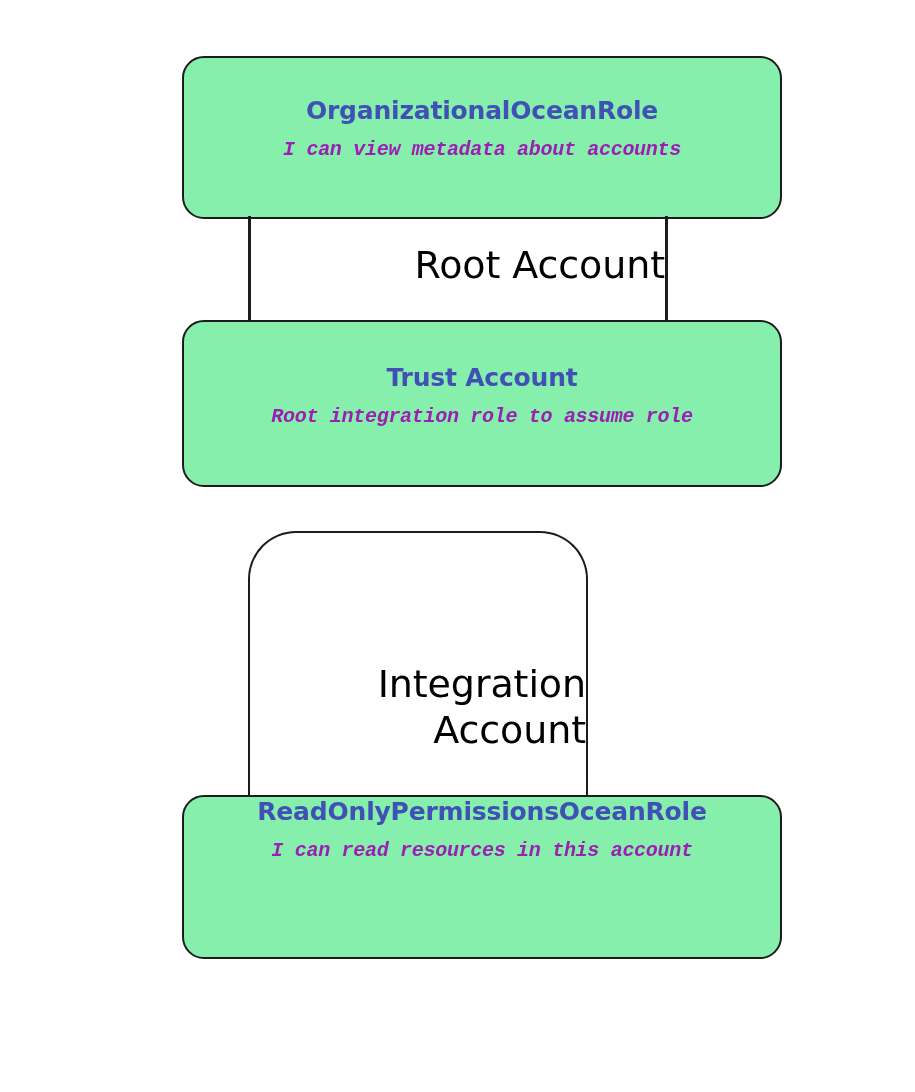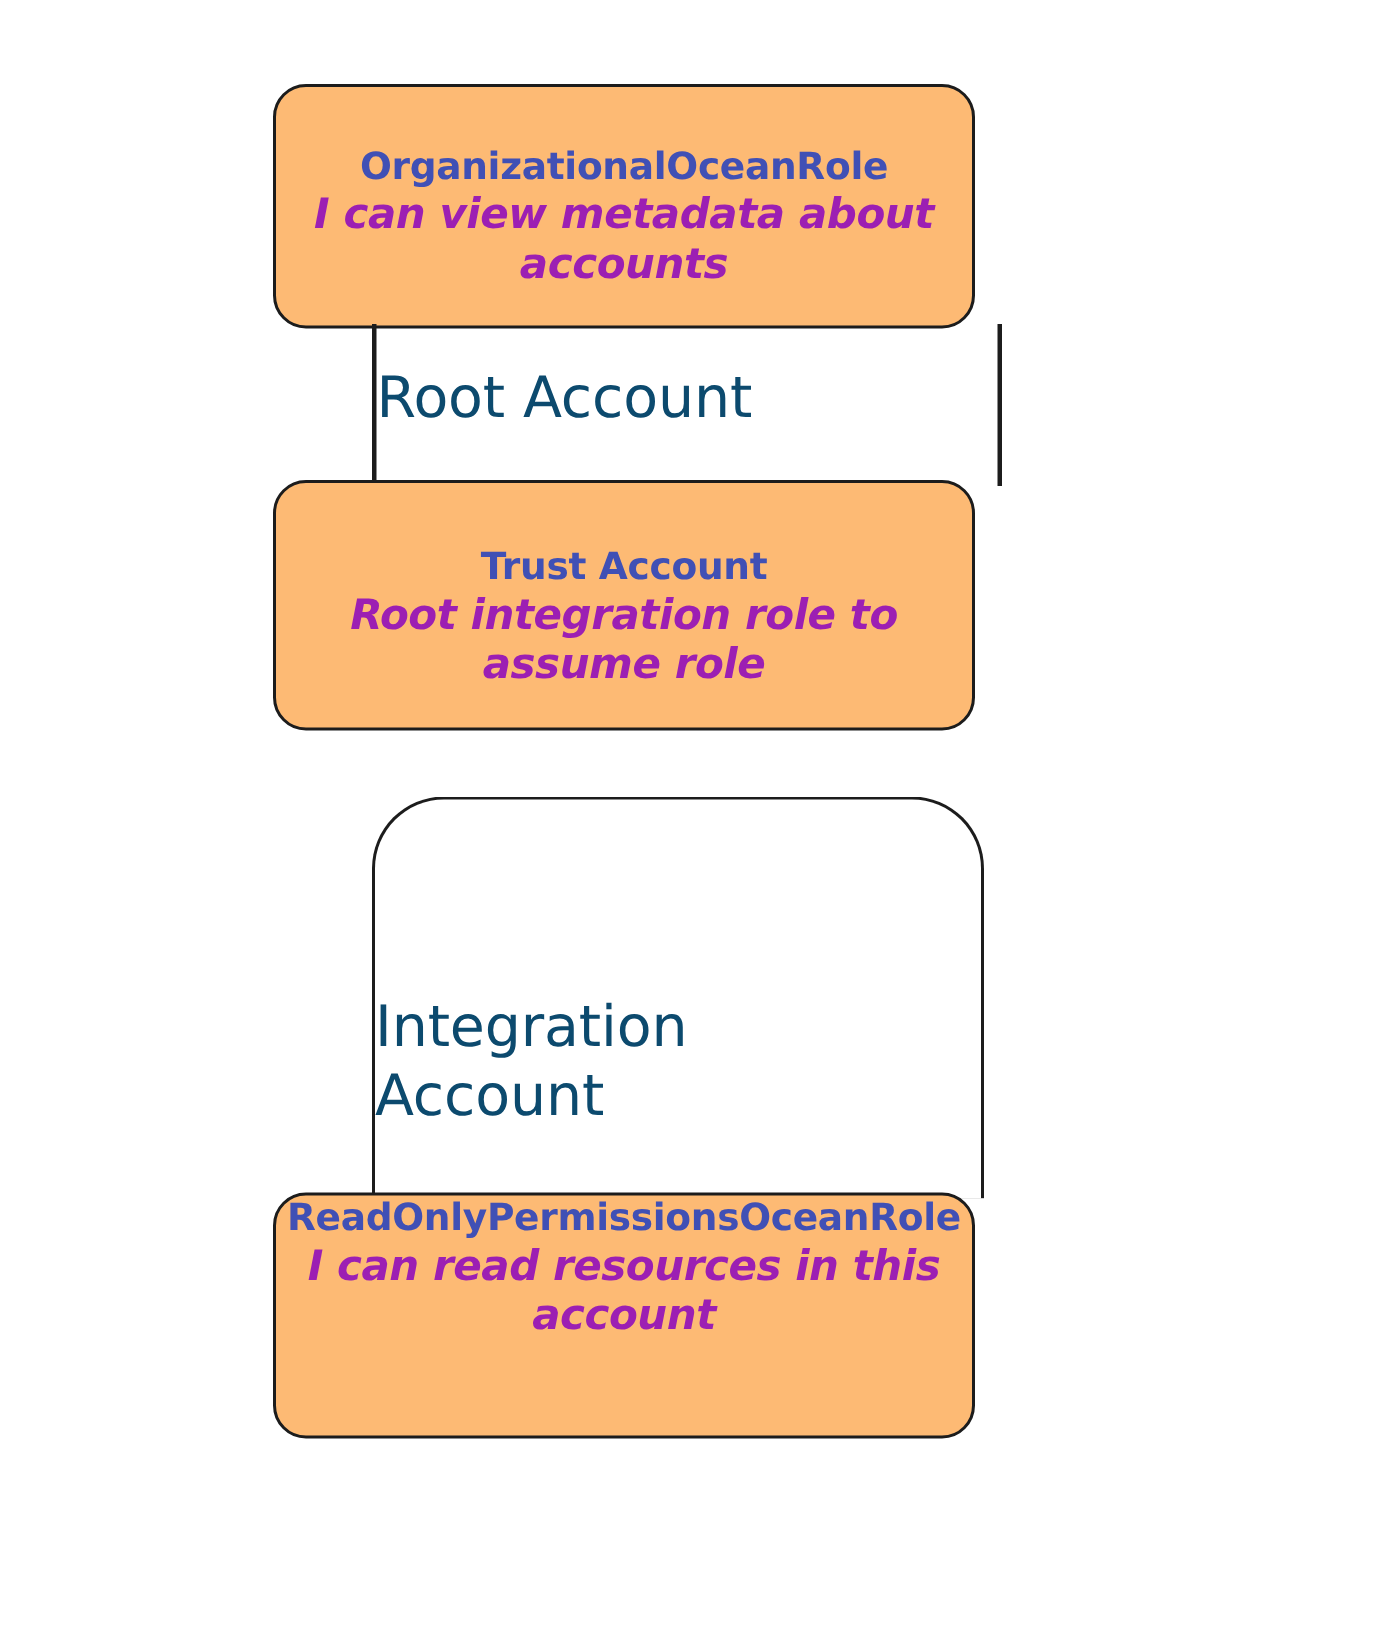--- a/index.html
+++ b/index.html
@@ -38,52 +38,52 @@
     border-left: 3px solid #1c1c1c;
     border-right: 3px solid #1c1c1c;
     border-top: 0;
     border-bottom: 0;
   }
 
   
   .account-integration {
     left: 248px;
     top: 531px;
-    width: 408px;
+    width: 340px;
     height: 268px;
     border-left: 2.5px solid #1c1c1c;
     border-right: 2.5px solid #1c1c1c;
     border-top: 2.5px solid #1c1c1c;
     border-bottom: 0;
     border-top-left-radius: 48px;
     border-top-right-radius: 48px;
   }
 
   .account-label {
     position: absolute;
     left: 0;
     width: 100%;
-    text-align: left;
-    color: #0c4a6e;
+    text-align: right;
+    color: #000000;
     font-size: 38px;
     font-weight: 400;
     line-height: 1.22;
     letter-spacing: -0.1px;
     white-space: pre-line;
   }
   .account-label-root   { top: 26px; }
   .account-label-integr { top: 128px; }
 
   
   .role-card {
     position: absolute;
     box-sizing: border-box;
     left: 182px;
-    width: 468px;
-    background: #fdba74;
+    width: 600px;
+    background: #86efac;
     border: 2.5px solid #1c1c1c;
     border-radius: 22px;
     display: flex;
     flex-direction: column;
     align-items: center;
     justify-content: center;
     text-align: center;
   }
 
   .card-org    { top: 56px;  height: 163px; justify-content: flex-start; padding-top: 38px; }
@@ -92,27 +92,28 @@
 
   .card-title {
     font-size: 25px;
     font-weight: 700;
     color: #4050b5;
     line-height: 1.18;
     letter-spacing: -0.2px;
   }
 
   .card-subtitle {
-    font-size: 28px;
+    font-size: 20px;
     font-weight: 700;
     font-style: italic;
     color: #9c1fb3;
     line-height: 1.2;
     letter-spacing: -0.3px;
-    margin-top: 0;
+    margin-top: 12px;
+    font-family: Liberation Mono, monospace;
   }
 </style>
 </head>
 <body>
 
 <div id="canvas">
 
   <div class="role-card card-org">
     <div class="card-title">OrganizationalOceanRole</div>
     <div class="card-subtitle">I can view metadata about accounts</div>

